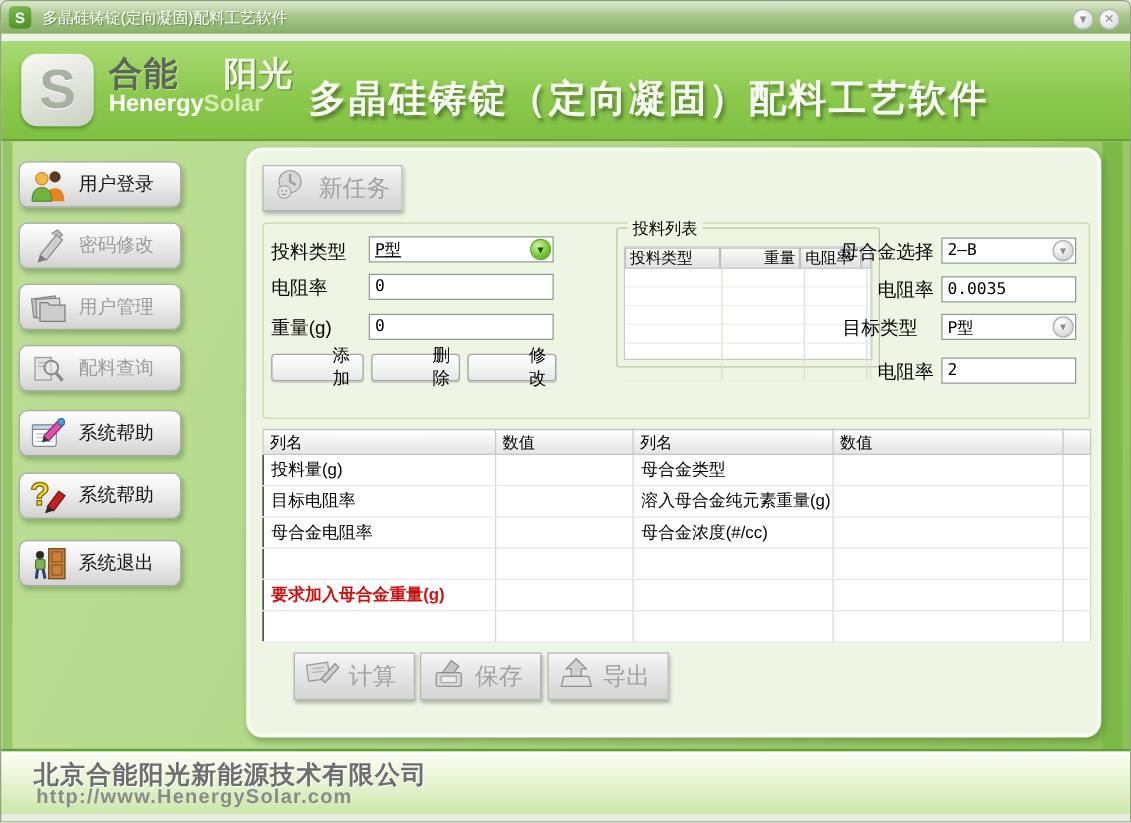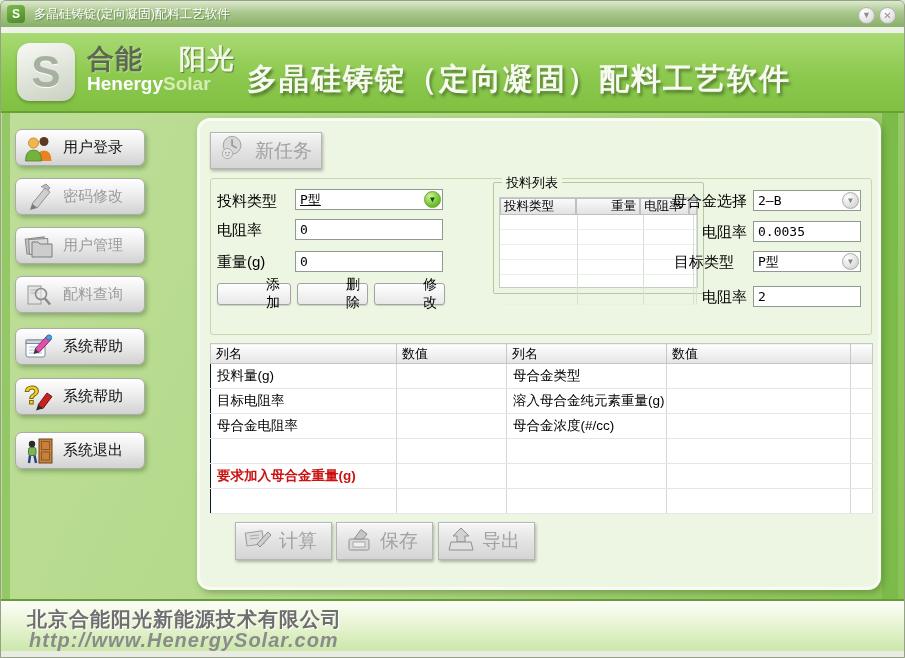--- a/index.html
+++ b/index.html
@@ -100,21 +100,21 @@
     font-size:13.5px; color:#000; padding:0 6px; white-space:nowrap; overflow:hidden; }
   .alert-red { font-weight:bold; font-size:14px; }
 
   .btn-action { height:38px; width:97px; gap:6px; padding-left:7px; top:401px; }
 
   
   .footer { position:absolute; left:0; top:598px; width:905px; height:52px;
     background:linear-gradient(180deg,#fdfef9 0%,#eef7dd 35%,#cbe7aa 100%); border-top:2px solid #639f37; }
   .f-company { position:absolute; left:26px; top:5px; font-size:20px; font-weight:bold; color:#6e6e6e;
     letter-spacing:1px; text-shadow:1px 1px 0 #ffffff; }
-  .f-url { position:absolute; left:28px; top:28px; font-size:20px; font-weight:bold; color:#8b8b8b; letter-spacing:1px;font-style:italic; }
+  .f-url { position:absolute; left:28px; top:28px; font-size:16px; font-weight:bold; color:#8b8b8b; letter-spacing:1px; }
   .bottombar { position:absolute; left:0; top:650px; width:905px; height:8px; background:#e9ece2; }
 </style>
 </head>
 <body>
 
 <div id="window">
 
   <div class="titlebar">
     <div class="tb-logo">S</div>
     <div class="tb-title">多晶硅铸锭(定向凝固)配料工艺软件</div>

